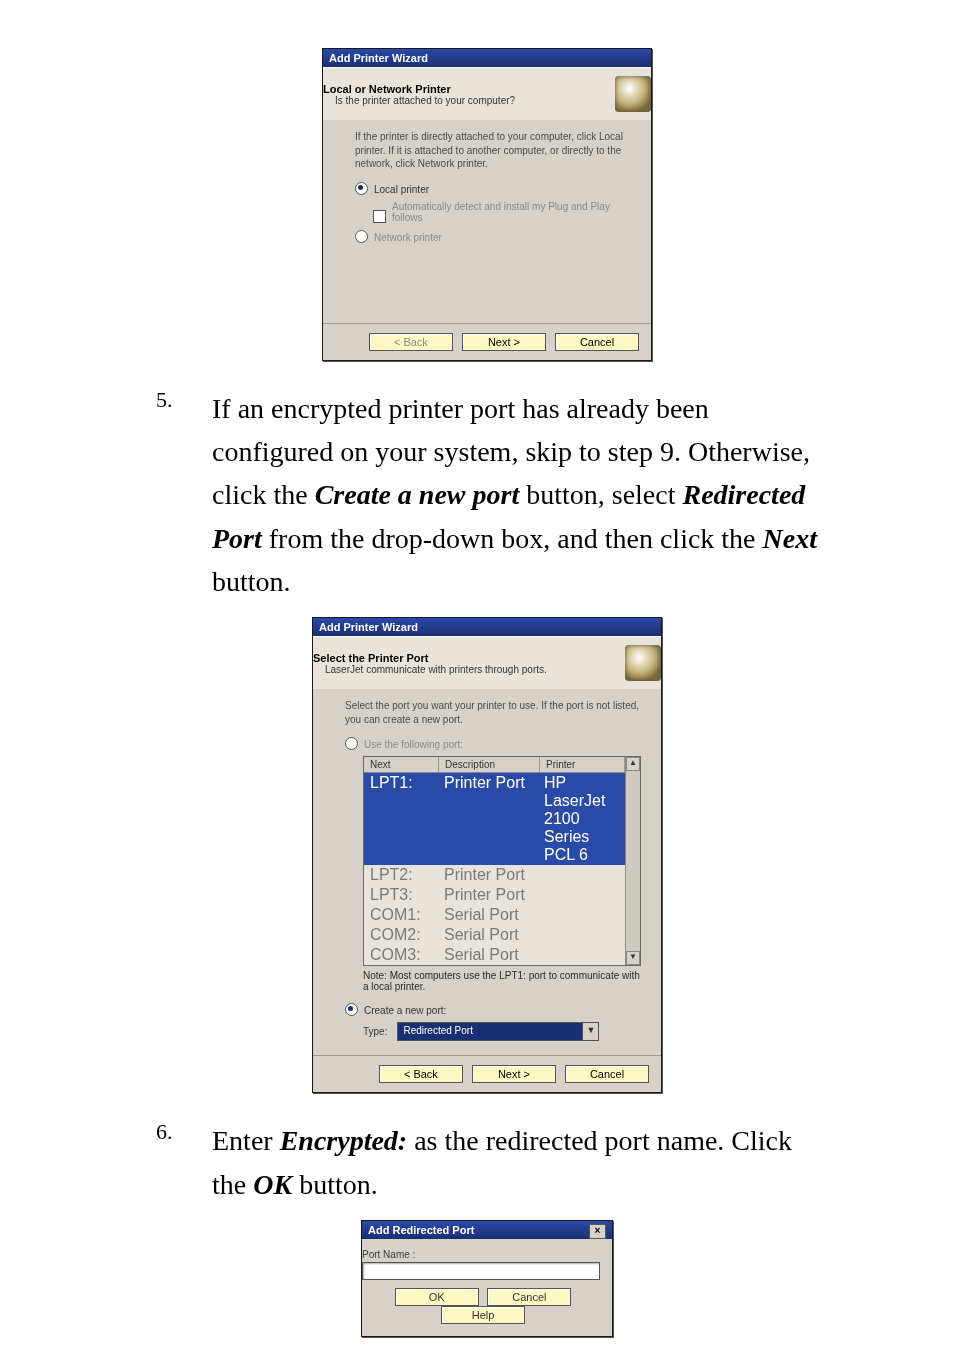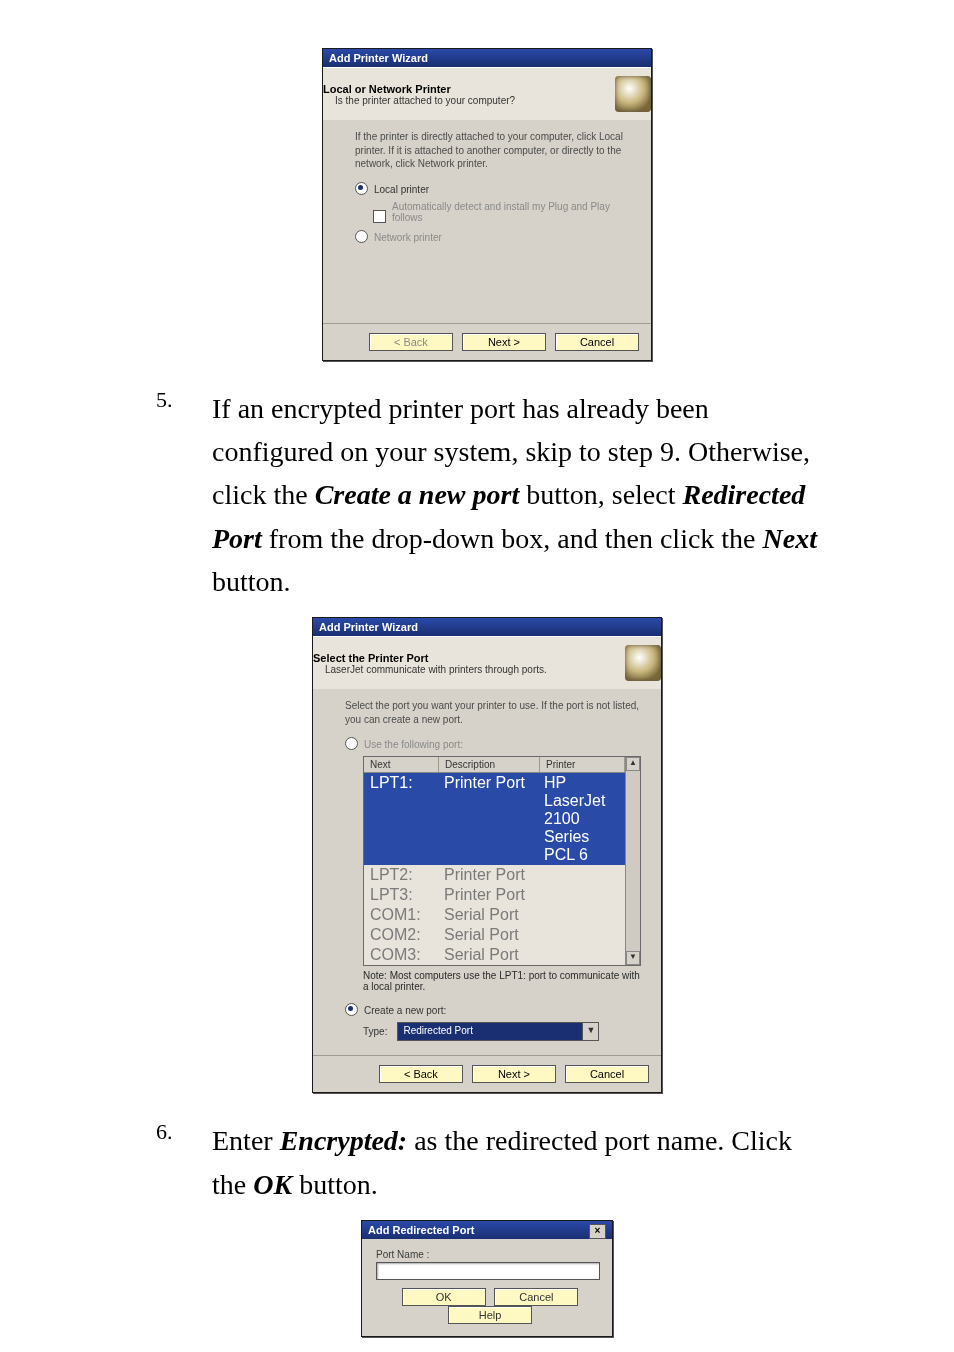--- a/index.html
+++ b/index.html
@@ -38,21 +38,21 @@
   .port-table .row div{padding:1px 6px;font-size:16px}
   .port-table .row.top{background:#2a4aa8;color:#fff}
   .port-table .scrl{display:flex;flex-direction:column;justify-content:space-between;width:14px;background:#cfcbc2;border-left:1px solid #888}
   .scrl span{display:block;height:12px;background:#d6d2c9;border:1px solid #888;font-size:8px;text-align:center;line-height:10px}
   .combo{display:inline-flex;align-items:stretch;border:1px solid #555;background:#fff;height:17px;width:200px}
   .combo .val{flex:1;background:#1a2f72;color:#fff;font-size:10px;padding:2px 5px}
   .combo .arr{width:15px;background:#d6d2c9;border-left:1px solid #555;text-align:center;font-size:9px;line-height:15px}
   .note{font-size:10px;color:#2a2a2a;margin:4px 0 10px 0}
   
   .d3{width:250px}
-  .d3 .body{padding:10px 14px 12px 14px}
+  .d3 .body{padding:10px 14px 12px 0}
   .d3 .lbl{font-size:10px;color:#3b3b3b;margin-bottom:2px}
   .d3 .inp{width:100%;height:16px;border:1px solid #555;background:#fff;box-shadow:inset 1px 1px 2px #aaa}
 </style>
 </head>
 <body>
 
 <div class="page">
 
   <div class="dlg-wrap">
     <div class="dlg" style="width:328px">

